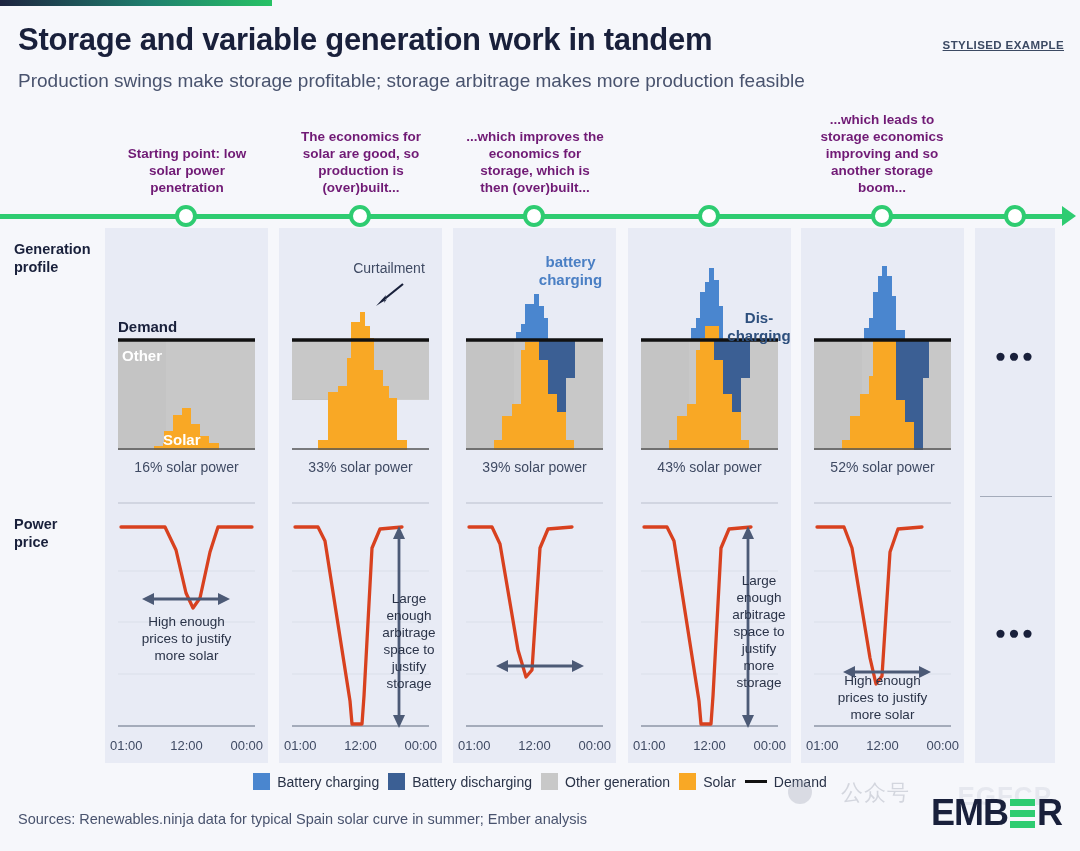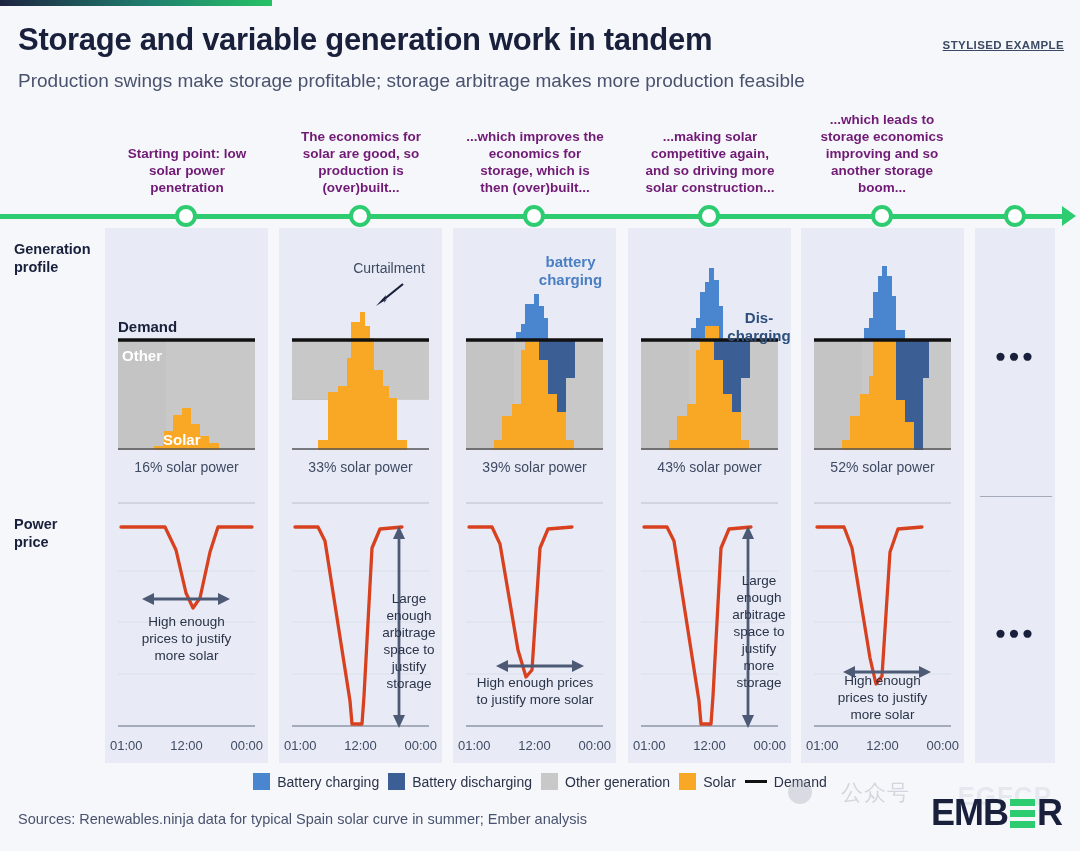--- a/index.html
+++ b/index.html
@@ -114,24 +114,20 @@
 solar power
 penetration</div>
   <div class="step-cap" style="left:277px;top:128px;width:168px;white-space:pre-line;">The economics for
 solar are good, so
 production is
 (over)built...</div>
   <div class="step-cap" style="left:449px;top:128px;width:172px;white-space:pre-line;">...which improves the
 economics for
 storage, which is
 then (over)built...</div>
-  <div class="step-cap" style="left:624px;top:128px;width:172px;white-space:pre-line;">...making solar
-competitive again,
-and so driving more
-solar construction...</div>
   <div class="step-cap" style="left:798px;top:111px;width:168px;white-space:pre-line;">...which leads to
 storage economics
 improving and so
 another storage
 boom...</div>
 
   <div class="rowlabel" style="left:14px;top:240px;width:90px;white-space:pre-line;">Generation
 profile</div>
   <div class="rowlabel" style="left:14px;top:515px;width:90px;white-space:pre-line;">Power
 price</div>
@@ -380,22 +376,20 @@
       <line x1="0" y1="174" x2="137" y2="174" stroke="#dadfe9" stroke-width="1"></line>
       <line x1="0" y1="226" x2="137" y2="226" stroke="#a4abba" stroke-width="2.2"></line>
       <path d="M3,27 L26,27 L34,44 L52,150 L60,177 L66,170 L74,48 L82,29 L106,27" fill="none" stroke="#d8411f" stroke-width="3.3" stroke-linejoin="round" stroke-linecap="round"></path>
     </svg>
   </div>
   <svg style="position:absolute;left:496px;top:659px;" width="88" height="14" viewBox="0 0 88 14">
     <line x1="10" y1="7" x2="78" y2="7" stroke="#4c5a76" stroke-width="2.8"></line>
     <polygon points="0,7 12,1 12,13" fill="#4c5a76"></polygon>
     <polygon points="88,7 76,1 76,13" fill="#4c5a76"></polygon>
   </svg>
-  <div class="ann-dark" style="left:455px;top:674px;width:160px;white-space:pre-line;">High enough prices
-to justify more solar</div>
   <div class="axis-ticks" style="left:458px;top:738px;width:153px;">
     <span>01:00</span>
     <span>12:00</span>
     <span>00:00</span>
   </div>
 
   <div class="pricebox" style="left:641px;top:500px;width:137px;height:230px;">
     <svg class="gen-plot" viewBox="0 0 137 230" preserveAspectRatio="none">
       <line x1="0" y1="3" x2="137" y2="3" stroke="#b9bfcd" stroke-width="1.2"></line>
       <line x1="0" y1="71" x2="137" y2="71" stroke="#dadfe9" stroke-width="1"></line>

